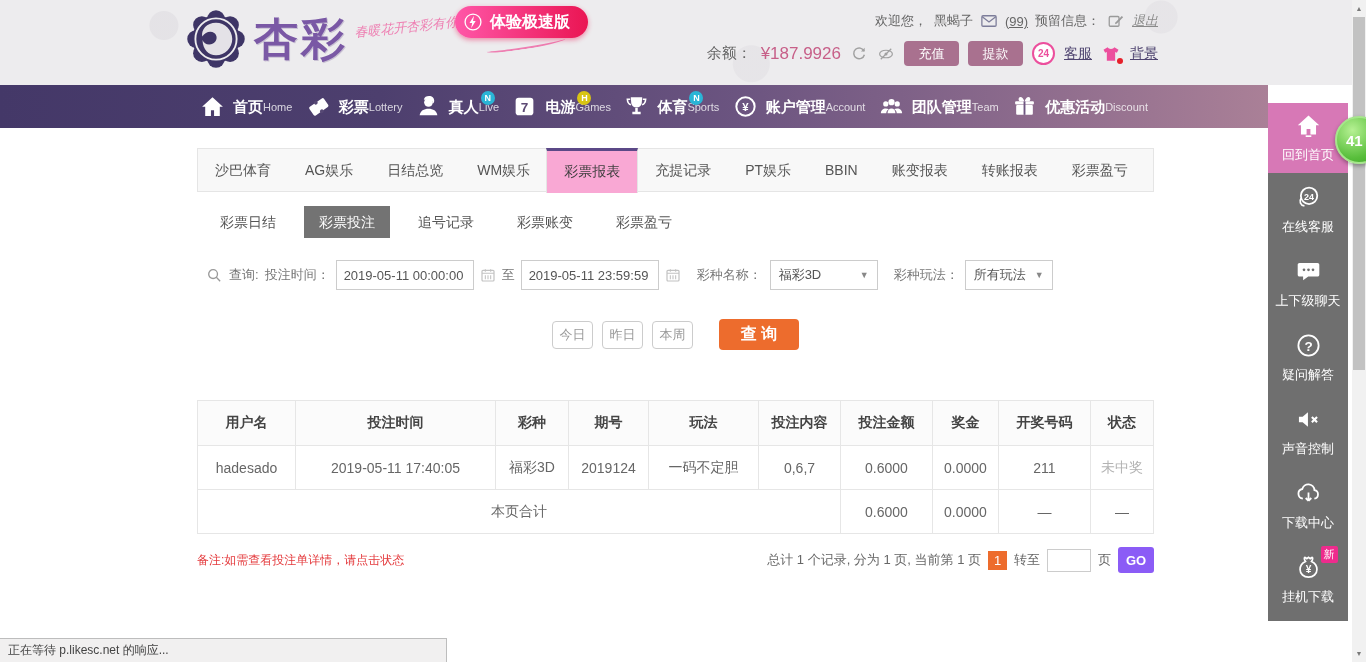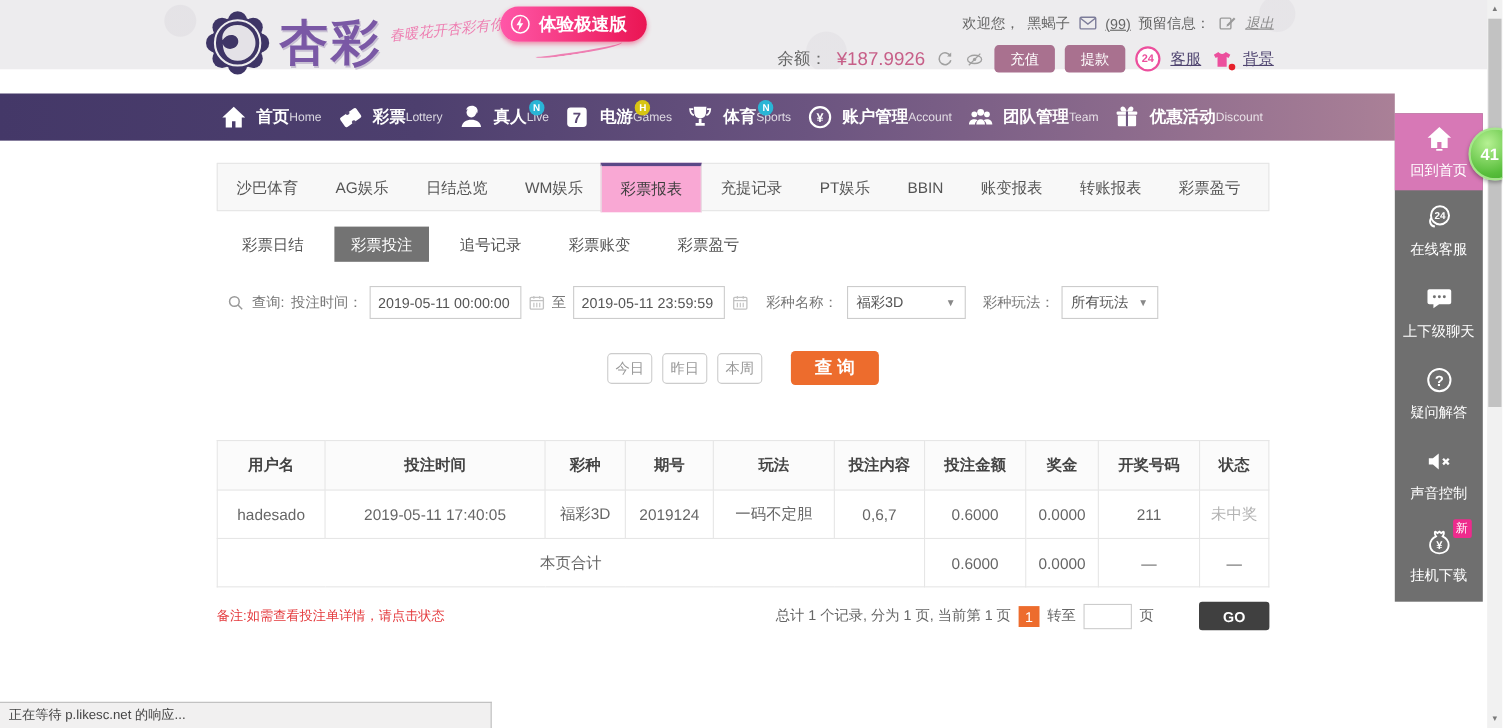--- a/index.html
+++ b/index.html
@@ -1,21 +1,21 @@
 <!DOCTYPE html>
 <html><head>
 <meta charset="utf-8">
 <style>
   * { margin:0; padding:0; box-sizing:border-box; }
   html,body { width:1366px; height:662px; }
   body { font-family:"Liberation Sans","DejaVu Sans",sans-serif; background:#fff; }
   .screen { position:relative; width:1366px; height:662px; overflow:hidden; background:#fff; }
 
   
-  .top-header { position:absolute; top:0; left:0; width:1366px; height:63px;
+  .top-header { position:absolute; top:0; left:0; width:1366px; height:85px;
     background:#edecee;
     background-image:radial-gradient(circle at 12% 30%, rgba(190,185,195,.18) 0 14px, transparent 15px),
                      radial-gradient(circle at 55% 75%, rgba(190,185,195,.14) 0 18px, transparent 19px),
                      radial-gradient(circle at 85% 20%, rgba(190,185,195,.14) 0 16px, transparent 17px); }
   .logo { position:absolute; left:186px; top:9px; display:flex; align-items:center; }
   .logo-emblem { width:60px; height:60px; }
   .logo-text { font-size:44px; font-weight:bold; color:#7a58a5; letter-spacing:3px; margin-left:8px;
     text-shadow:1px 1px 0 rgba(90,60,130,.25); }
   .logo-tagline { position:absolute; left:168px; top:6px; width:170px; color:#ee7fb2; font-size:13px;
     font-style:italic; transform:rotate(-6deg); }
@@ -101,22 +101,22 @@
     font-weight:bold; font-size:14px; }
   table.report td { height:44px; border:1px solid #e6e6e6; }
   td.status-cell { color:#b3b3b3; cursor:pointer; }
 
   .table-footer { margin-top:13px; display:flex; justify-content:space-between; align-items:center; }
   .note { color:#e4393c; font-size:12px; }
   .pagination { display:flex; align-items:center; gap:7px; color:#666; font-size:13px; }
   .page-box { min-width:19px; height:19px; padding:0 3px; background:#ed6c2d; color:#fff;
     display:flex; align-items:center; justify-content:center; font-size:13px; cursor:pointer; }
   .goto-input { width:44px; height:23px; border:1px solid #ccc; font-family:inherit; padding:0 4px; }
-  .go-btn { width:64px; height:26px; background:#404040; border:none; border-radius:3px; color:#fff;
-    font-weight:bold; font-size:13px; cursor:pointer; font-family:inherit;margin-left:34px; }
+  .go-btn { width:36px; height:26px; background:#8b5cf6; border:none; border-radius:3px; color:#fff;
+    font-weight:bold; font-size:13px; cursor:pointer; font-family:inherit; }
 
   
   .sidebar { position:absolute; left:1268px; top:103px; width:80px; background:#6f6f6f;
     z-index:5; padding-bottom:4px; }
   .side-item { height:74px; display:flex; flex-direction:column; align-items:center;
     justify-content:center; gap:7px; color:#fff; cursor:pointer; }
   .side-item.pink { background:#d778b6; height:70px; }
   .side-icon { width:27px; height:27px; position:relative; }
   .side-label { font-size:13px; white-space:nowrap; }
   .new-badge { position:absolute; top:-8px; right:-16px; background:#ee2b8d; color:#fff;
@@ -486,20 +486,27 @@
       <span class="side-label">疑问解答</span>
     </div>
     <div class="side-item">
       <svg class="side-icon" viewBox="0 0 24 24">
         <path d="M3.5 9.5v5h3.3l4.7 4V5.5l-4.7 4z" fill="#fff"></path>
         <path d="M15 9.8l4.6 4.6M19.6 9.8L15 14.4" stroke="#fff" stroke-width="1.9" fill="none"></path>
       </svg>
       <span class="side-label">声音控制</span>
     </div>
     <div class="side-item">
+      <svg class="side-icon" viewBox="0 0 24 24">
+        <path d="M7 16.5a4.3 4.3 0 0 1-.5-8.5 5.5 5.5 0 0 1 10.8 1 3.8 3.8 0 0 1-.1 7.5" fill="none" stroke="#fff" stroke-width="1.6"></path>
+        <path d="M12 11v7.5m0 0l-2.5-2.5M12 18.5l2.5-2.5" stroke="#fff" stroke-width="1.6" fill="none"></path>
+      </svg>
+      <span class="side-label">下载中心</span>
+    </div>
+    <div class="side-item">
       <span class="side-icon">
         <svg viewBox="0 0 24 24" width="27" height="27">
           <path d="M9.3 6.7C7.8 4.6 8.3 3 8.8 3l1.7 1.1L12 3l1.5 1.1L15.2 3c.5 0 1 1.6-.5 3.7 2.9 1.4 4.8 4 4.8 7 0 4.2-3.3 6.8-7.5 6.8s-7.5-2.6-7.5-6.8c0-3 1.9-5.6 4.8-7z" fill="none" stroke="#fff" stroke-width="1.5"></path>
           <text x="12" y="17" text-anchor="middle" font-size="9" font-weight="bold" fill="#fff">¥</text>
         </svg>
         <span class="new-badge">新</span>
       </span>
       <span class="side-label">挂机下载</span>
     </div>
   </aside>

